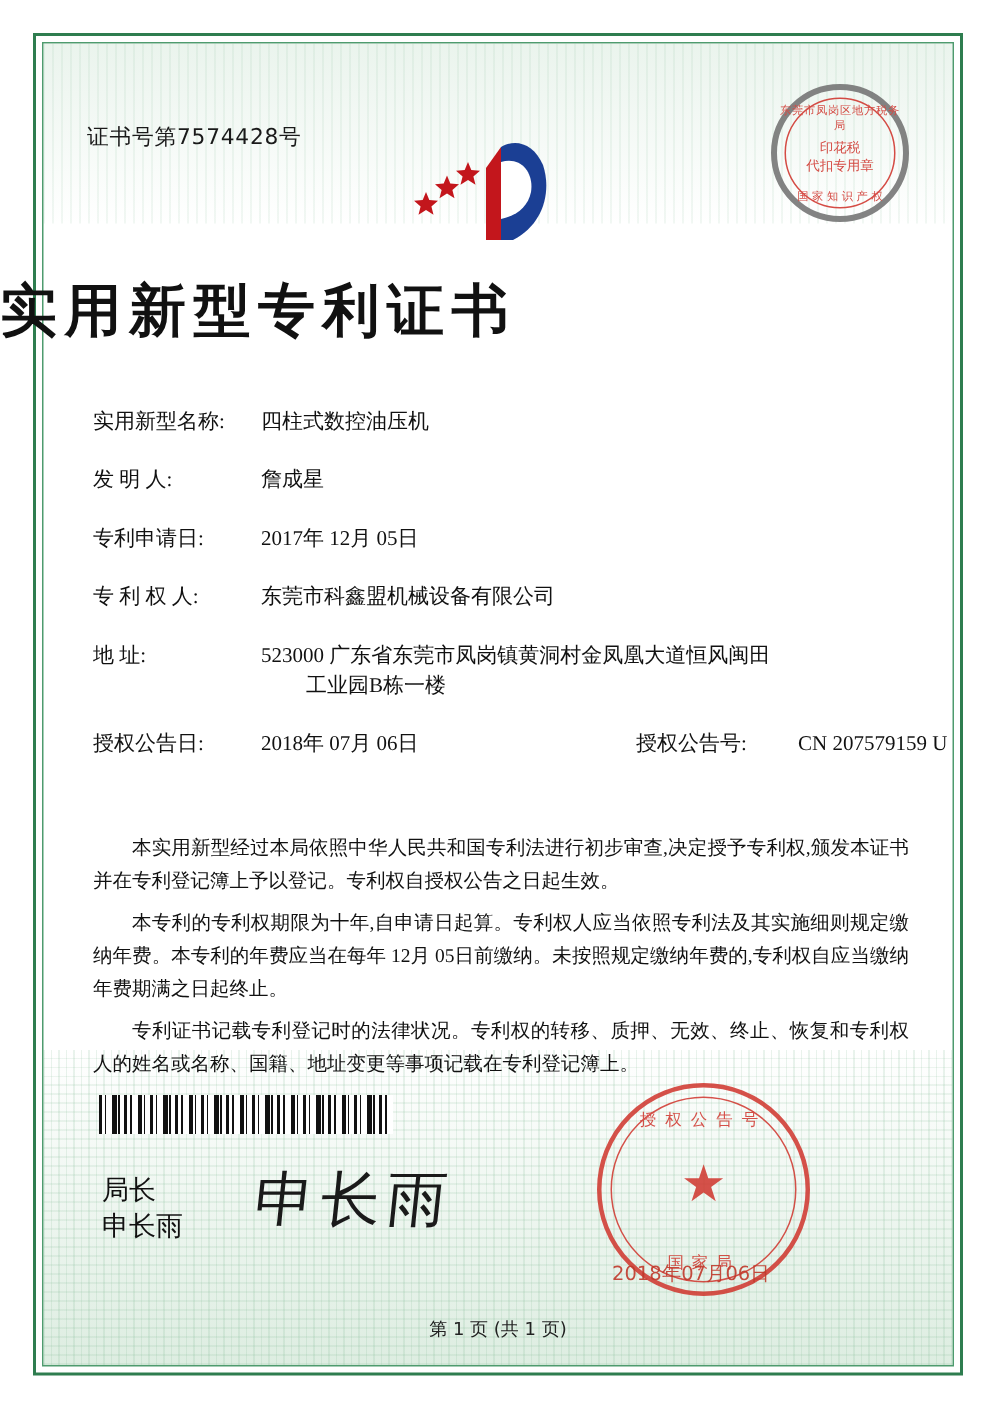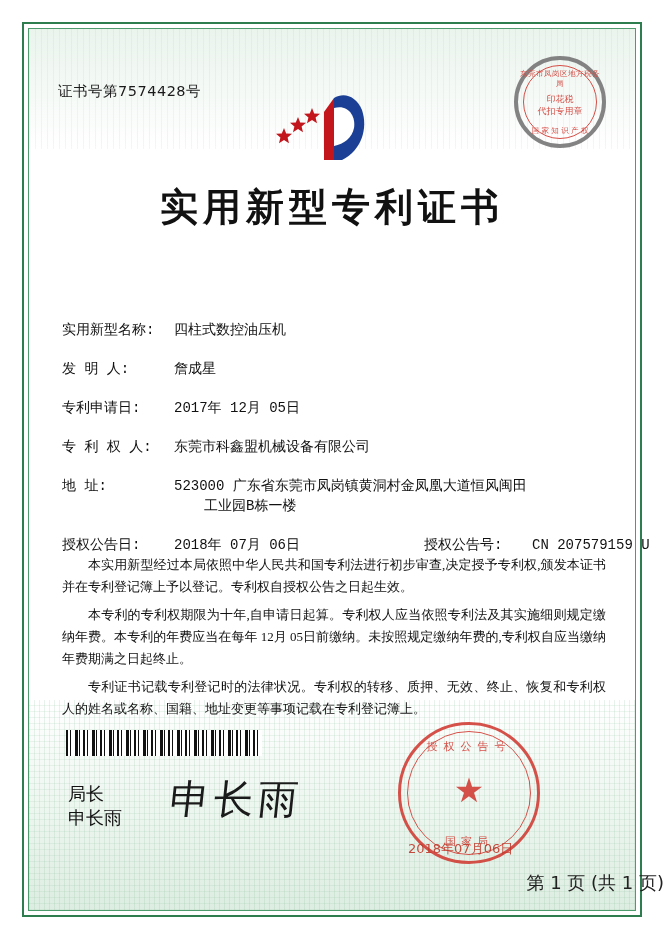--- a/index.html
+++ b/index.html
@@ -79,21 +79,20 @@
     top: 88px;
     width: 110px;
     height: 78px;
   }
 
   .title {
     position: absolute;
     left: 0;
     right: 0;
     top: 182px;
-    text-align: center;
     font-size: 38px;
     font-weight: bold;
     letter-spacing: 5px;
     color: #111;
     font-family: "DejaVu Sans", "Liberation Sans", sans-serif;
   }
 
   
   .seal-tax {
     position: absolute;
@@ -138,22 +137,21 @@
   }
 
   
   .fields {
     position: absolute;
     left: 62px;
     right: 60px;
     top: 272px;
     font-size: 14px;
     color: #111;
-    font-family: Liberation Mono, monospace;
-    margin-top: 48px;
+    font-family: Liberation Serif, serif;
   }
   .field-row {
     display: flex;
     align-items: flex-start;
     margin-bottom: 19px;
     line-height: 20px;
   }
   .field-label {
     width: 112px;
     flex: 0 0 112px;
@@ -280,22 +278,22 @@
     color: #c0392b;
     opacity: 0.9;
     font-family: "DejaVu Sans", "Liberation Sans", sans-serif;
   }
 
   .page-foot {
     position: absolute;
     left: 0;
     right: 0;
     bottom: 44px;
-    text-align: right;
-    font-size: 18px;
+    text-align: center;
+    font-size: 12px;
     color: #222;
     font-family: "DejaVu Sans", "Liberation Sans", sans-serif;
   }
 </style>
 </head>
 <body>
 
 <div class="page">
 
   <div class="border-outer"></div>

